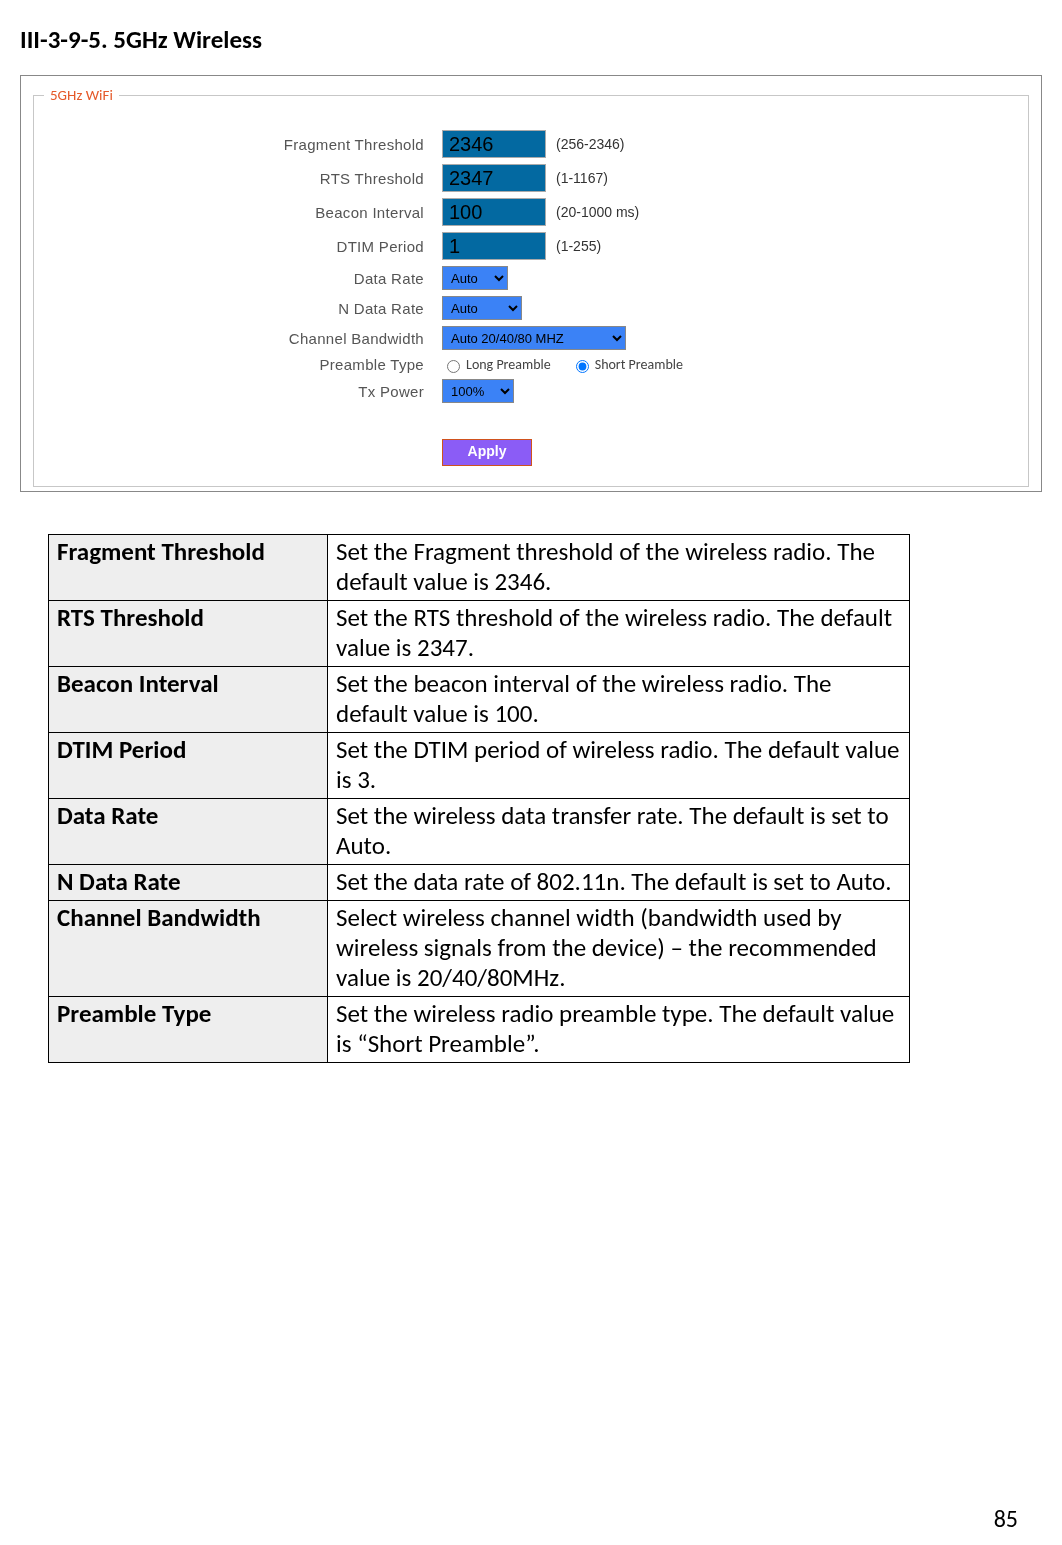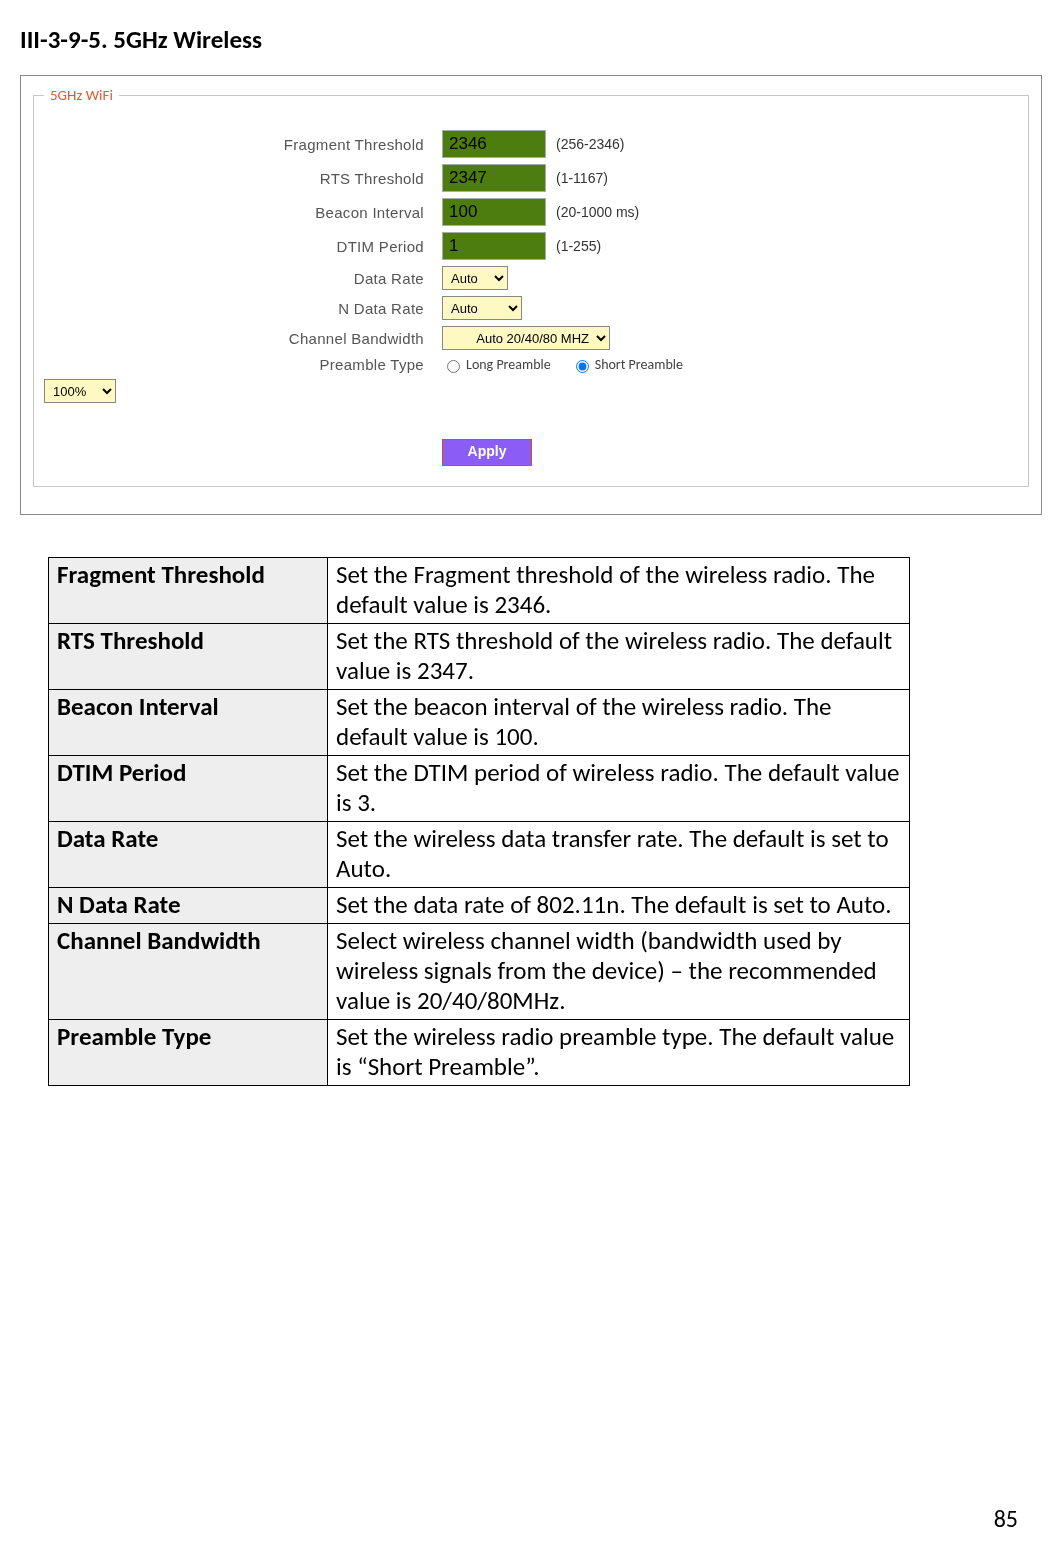--- a/index.html
+++ b/index.html
@@ -1,27 +1,27 @@
 <!DOCTYPE html>
 <html><head>
 <meta charset="utf-8">
 <style>
   html,body{margin:0;padding:0;background:#fff;color:#000;font-family:Calibri,"Segoe UI",Arial,sans-serif;}
   .page{width:1062px;min-height:1545px;box-sizing:border-box;padding:24px 20px 20px 20px;position:relative;}
   .heading{font-size:25px;font-weight:700;margin:0 0 20px 0;}
   .intro{font-size:25px;line-height:1.25;margin:0 0 26px 0;}
   
   .shot{border:1px solid #888;margin:0 0 42px 0;padding:0;}
-  .fs{border:1px solid #c7c7c7;margin:10px 12px 27px 12px;padding:14px 10px 20px 10px;}
+  .fs{border:1px solid #c7c7c7;margin:10px 12px 4px 12px;padding:14px 10px 20px 10px;}
   .legend{color:#e55a2b;font-size:15px;padding:0 6px;}
   .form-rows{margin:12px 0 0 0;}
   .frow{display:flex;align-items:center;margin:6px 0;font-size:15px;color:#444;}
   .flabel{width:380px;text-align:right;padding-right:18px;color:#555;font-family:Arial,sans-serif;letter-spacing:0.3px;}
-  .fin{width:90px;height:22px;border:1px solid #aaa;padding:2px 6px;font-size:17px;font-family:Arial,sans-serif;background:#4d7c0f;}
-  .fsel{height:24px;border:1px solid #888;background:#fef9c3;font-size:13px;font-family:Arial,sans-serif;padding:1px 4px;}
+  .fin{width:90px;height:22px;border:1px solid #aaa;padding:2px 6px;font-size:20px;font-family:Arial,sans-serif;background:#0369a1;}
+  .fsel{height:24px;border:1px solid #888;background:#3b82f6;font-size:13px;font-family:Arial,sans-serif;padding:1px 4px;}
   .hint{margin-left:10px;color:#333;font-size:14px;font-family:Arial,sans-serif;}
   .radio-wrap{display:inline-flex;align-items:center;margin-right:20px;font-size:14px;}
   .radio-wrap input{margin-right:6px;}
   .apply-row{text-align:left;padding-left:398px;margin-top:36px;}
   .apply-btn{display:inline-block;background:#8b5cf6;color:#fff;border:1px solid #d0521e;font-weight:700;font-size:14px;font-family:Arial,sans-serif;width:88px;height:25px;line-height:23px;text-align:center;cursor:pointer;}
   
   .desc-table{border-collapse:collapse;width:862px;margin-left:28px;font-size:25px;}
   .desc-table td{border:1px solid #000;padding:2px 8px 3px 8px;vertical-align:top;line-height:1.2;}
   .desc-table td.k{font-weight:700;background:#eeeeee;width:262px;}
   .page-num{position:absolute;right:44px;bottom:12px;font-size:24px;}
@@ -72,38 +72,39 @@
 
         <div class="frow">
           <span class="flabel">N Data Rate</span>
           <select class="fsel" style="width:80px;">
             <option>Auto</option>
           </select>
         </div>
 
         <div class="frow">
           <span class="flabel">Channel Bandwidth</span>
-          <select class="fsel" style="width:168px;text-align:right;">
+          <select class="fsel" style="width:184px;">
             <option>Auto 20/40/80 MHZ</option>
           </select>
         </div>
 
         <div class="frow">
           <span class="flabel">Preamble Type</span>
           <label class="radio-wrap">
             <input type="radio" name="preamble" style="">
             <span>Long Preamble</span>
           </label>
           <label class="radio-wrap">
             <input type="radio" name="preamble" checked="" style="">
             <span>Short Preamble</span>
           </label>
         </div>
 
         <div class="frow">
+          <span class="flabel">Tx Power</span>
           <select class="fsel" style="width:72px;">
             <option>100%</option>
           </select>
         </div>
 
       </div>
 
       <div class="apply-row">
         <span class="apply-btn">Apply</span>
       </div>

